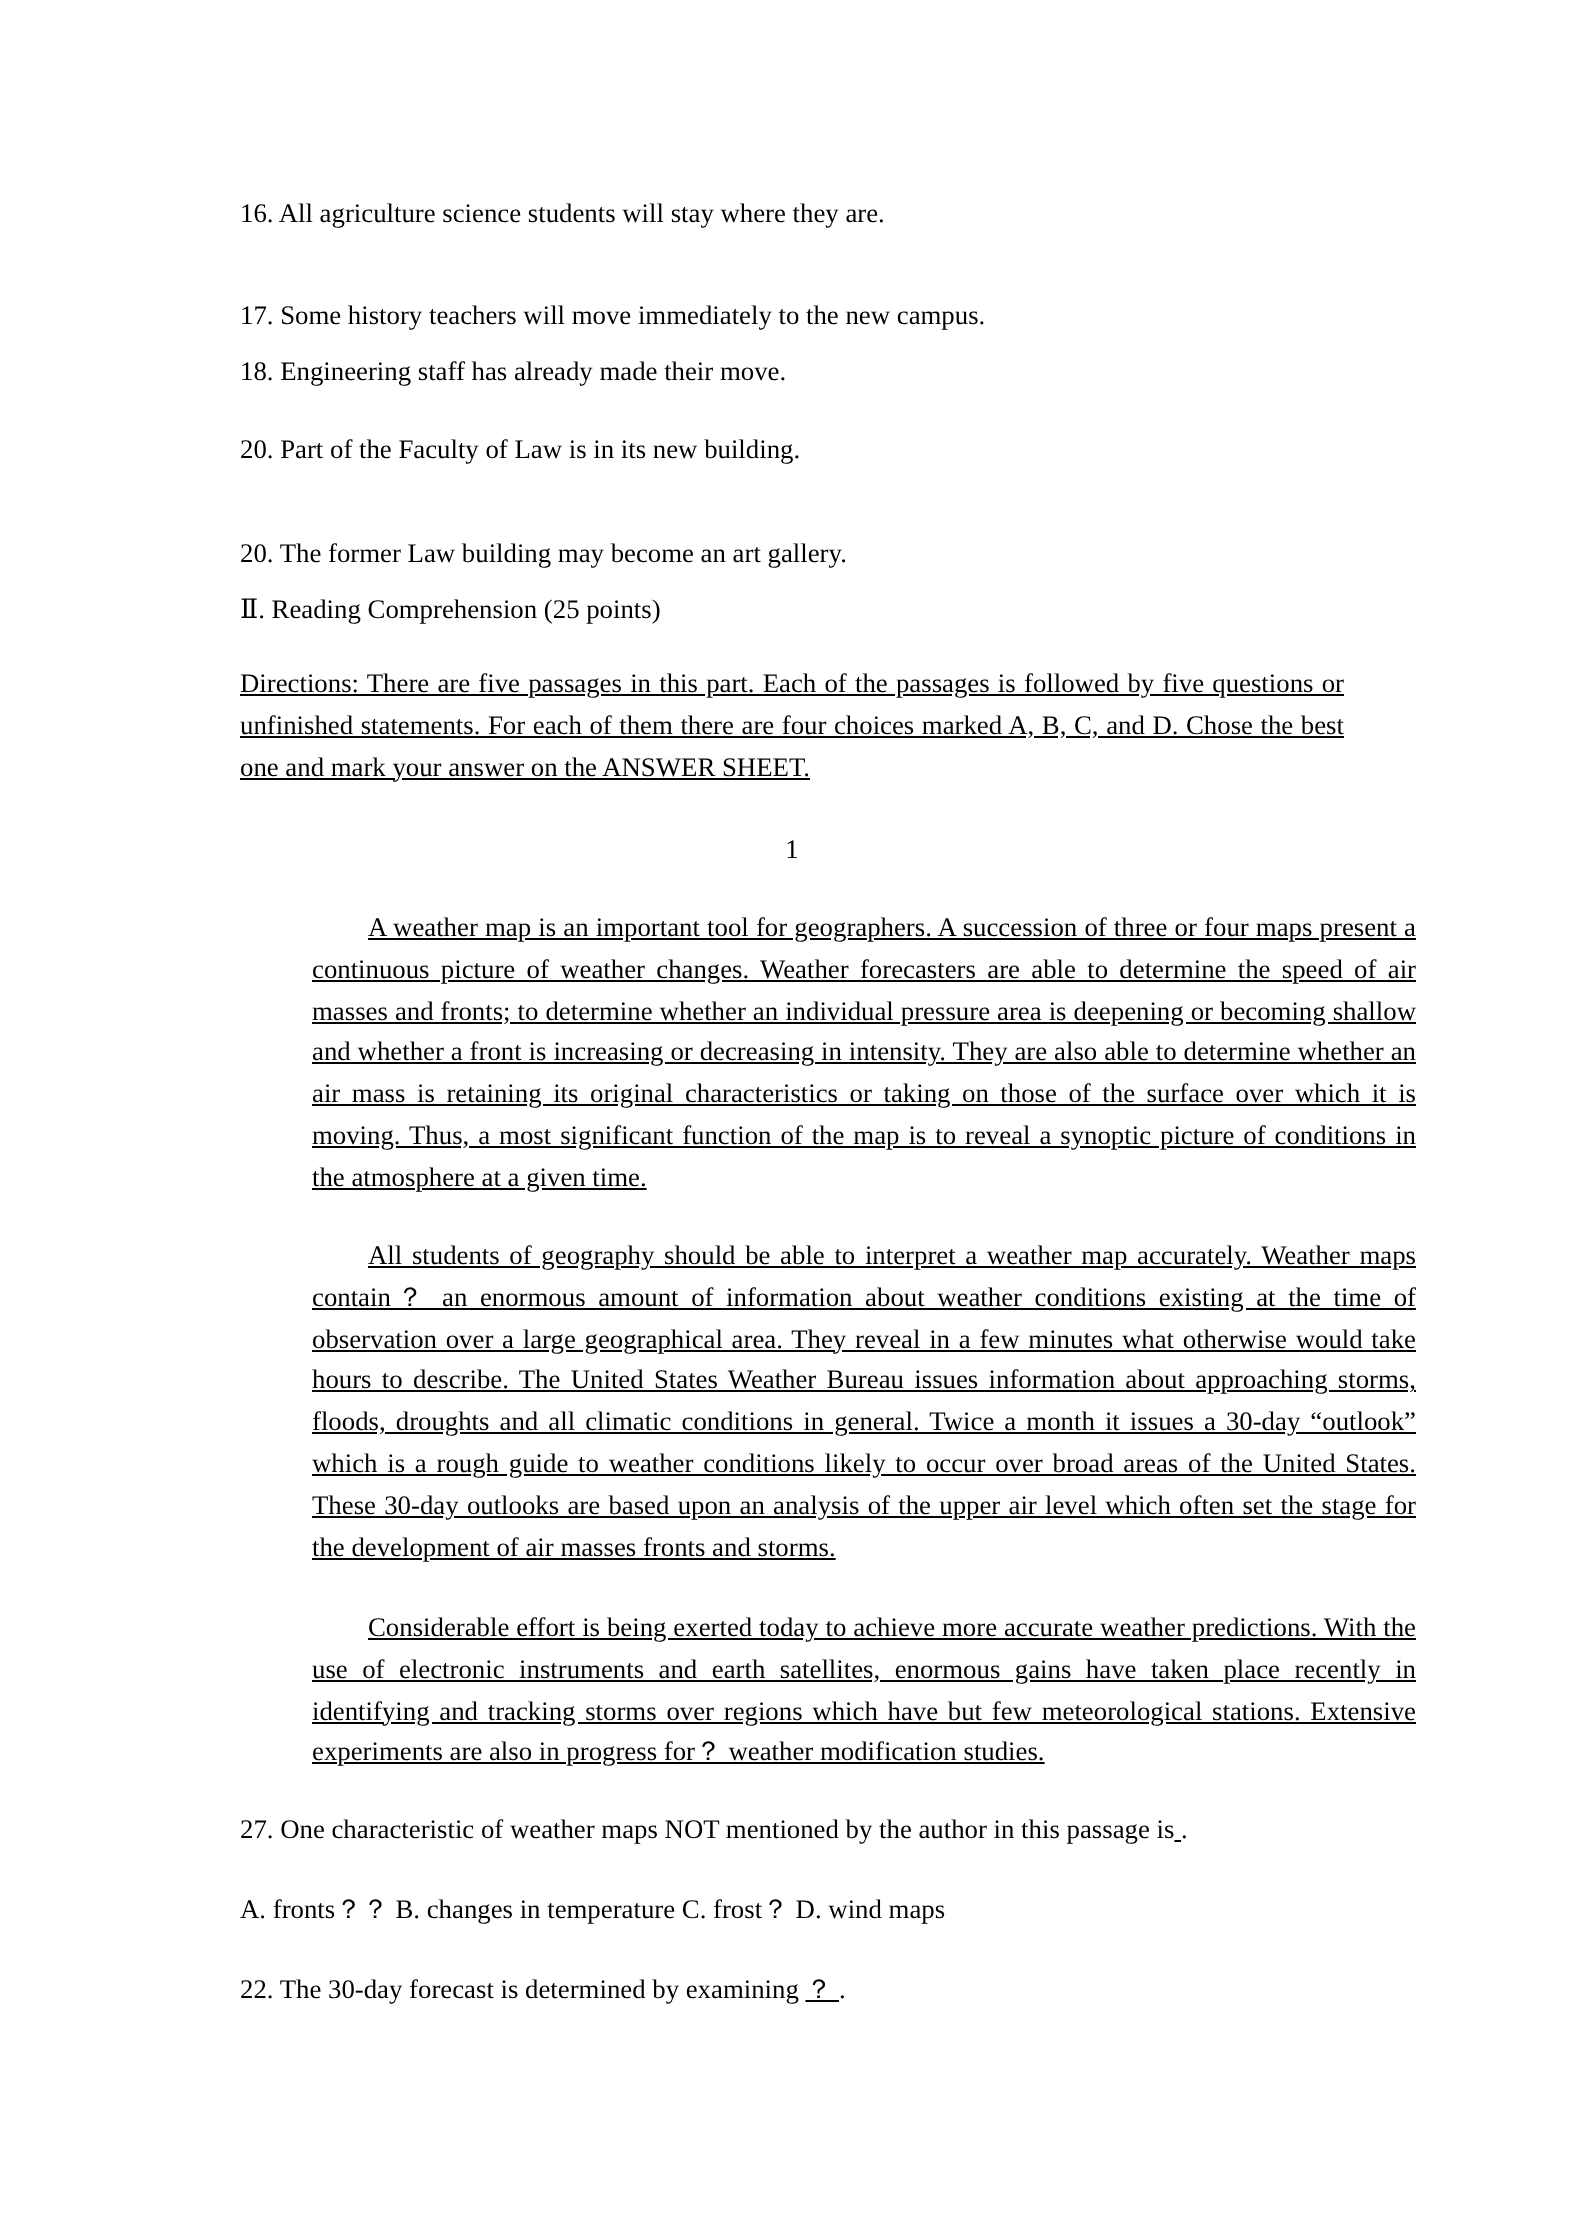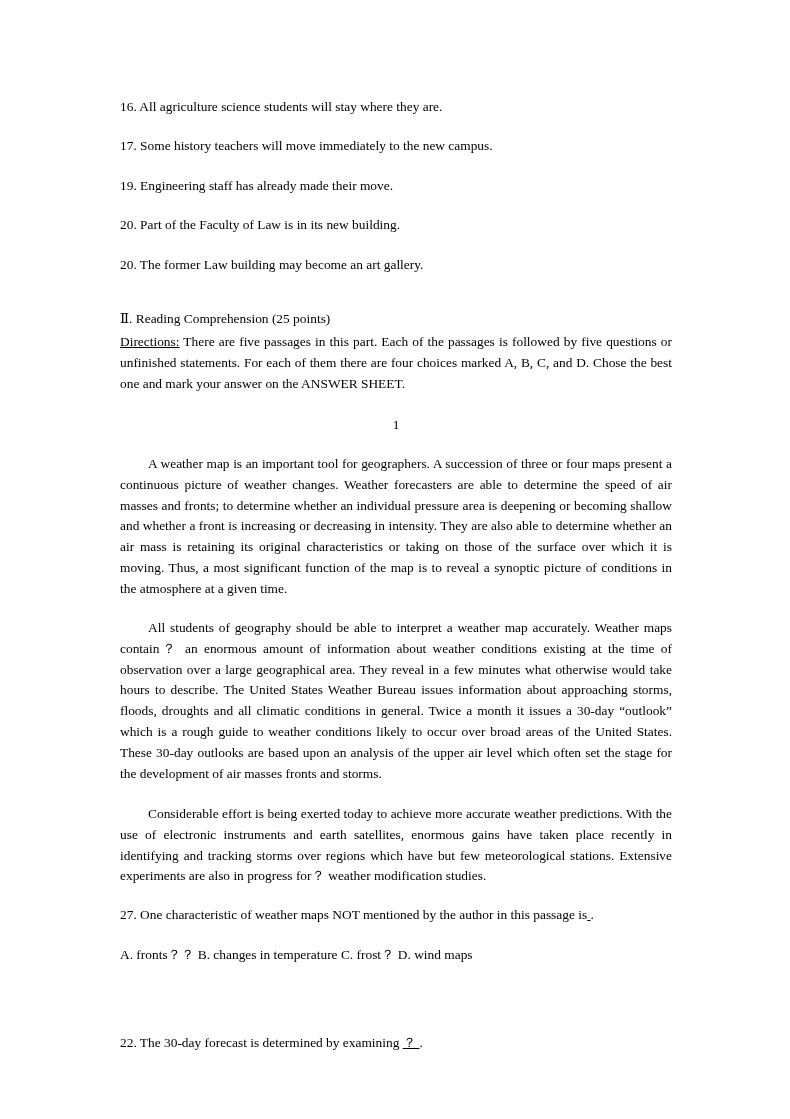--- a/index.html
+++ b/index.html
@@ -1,48 +1,48 @@
 <!DOCTYPE html>
 <html><head>
 <meta charset="utf-8">
 <style>
   html, body { margin: 0; padding: 0; background: #ffffff; }
   body { width: 790px; height: 1119px; position: relative; overflow: hidden;
     font-family: "Liberation Serif", "DejaVu Serif", serif; font-size: 13.4px; color: #000; }
   .page { position: absolute; left: 120px; top: 98px; width: 552px; }
   .line { position: absolute; left: 0; white-space: nowrap; line-height: 18px; text-align: right; }
-  .para { position: absolute; left: 0; width: 552px; line-height: 20.8px; text-align: justify; }
-  .indent { text-indent: 28px; }
+  .para { position: absolute; left: 0; width: 552px; line-height: 20.8px; text-align: justify; text-decoration: underline; }
+  .indent { text-indent: 28px; margin-left: 36px; }
   .u { text-decoration: underline; }
   .center { position: absolute; left: 0; width: 552px; text-align: center; line-height: 18px; }
   .blank { text-decoration: underline; }
 </style>
 </head>
 <body>
 
 <div class="page">
   <div class="line" style="top:0px">16. All agriculture science students will stay where they are.</div>
-  <div class="line" style="top:39px">17. Some history teachers will move immediately to the new campus.</div>
-  <div class="line" style="top:79px">19. Engineering staff has already made their move.</div>
+  <div class="line" style="top:51px">17. Some history teachers will move immediately to the new campus.</div>
+  <div class="line" style="top:79px">18. Engineering staff has already made their move.</div>
   <div class="line" style="top:118px">20. Part of the Faculty of Law is in its new building.</div>
-  <div class="line" style="top:158px">20. The former Law building may become an art gallery.</div>
+  <div class="line" style="top:170px">20. The former Law building may become an art gallery.</div>
 
-  <div class="line" style="top:212px">Ⅱ. Reading Comprehension (25 points)</div>
+  <div class="line" style="top:198px">Ⅱ. Reading Comprehension (25 points)</div>
 
   <div class="para" style="top:234px">
     <span class="u">Directions:</span><span> There are five passages in this part. Each of the passages is followed by five questions or unfinished statements. For each of them there are four choices marked A, B, C, and D. Chose the best one and mark your answer on the ANSWER SHEET.</span>
   </div>
 
   <div class="center" style="top:318px">1</div>
 
   <div class="para indent" style="top:356px">A weather map is an important tool for geographers. A succession of three or four maps present a continuous picture of weather changes. Weather forecasters are able to determine the speed of air masses and fronts; to determine whether an individual pressure area is deepening or becoming shallow and whether a front is increasing or decreasing in intensity. They are also able to determine whether an air mass is retaining its original characteristics or taking on those of the surface over which it is moving. Thus, a most significant function of the map is to reveal a synoptic picture of conditions in the atmosphere at a given time.</div>
   <div class="para indent" style="top:520px">All students of geography should be able to interpret a weather map accurately. Weather maps contain？ an enormous amount of information about weather conditions existing at the time of observation over a large geographical area. They reveal in a few minutes what otherwise would take hours to describe. The United States Weather Bureau issues information about approaching storms, floods, droughts and all climatic conditions in general. Twice a month it issues a 30-day “outlook” which is a rough guide to weather conditions likely to occur over broad areas of the United States. These 30-day outlooks are based upon an analysis of the upper air level which often set the stage for the development of air masses fronts and storms.</div>
   <div class="para indent" style="top:706px">Considerable effort is being exerted today to achieve more accurate weather predictions. With the use of electronic instruments and earth satellites, enormous gains have taken place recently in identifying and tracking storms over regions which have but few meteorological stations. Extensive experiments are also in progress for？ weather modification studies.</div>
 
   <div class="line" style="top:808px">
     <span>27. One characteristic of weather maps NOT mentioned by the author in this passage is</span><span class="blank"> </span><span>.</span>
   </div>
   <div class="line" style="top:848px">A. fronts？？ B. changes in temperature C. frost？ D. wind maps</div>
 
-  <div class="line" style="top:936px">
+  <div class="line" style="top:888px">
     <span>22. The 30-day forecast is determined by examining </span><span class="blank"> ？ </span><span>.</span>
   </div>
 </div>
 
 </body></html>

